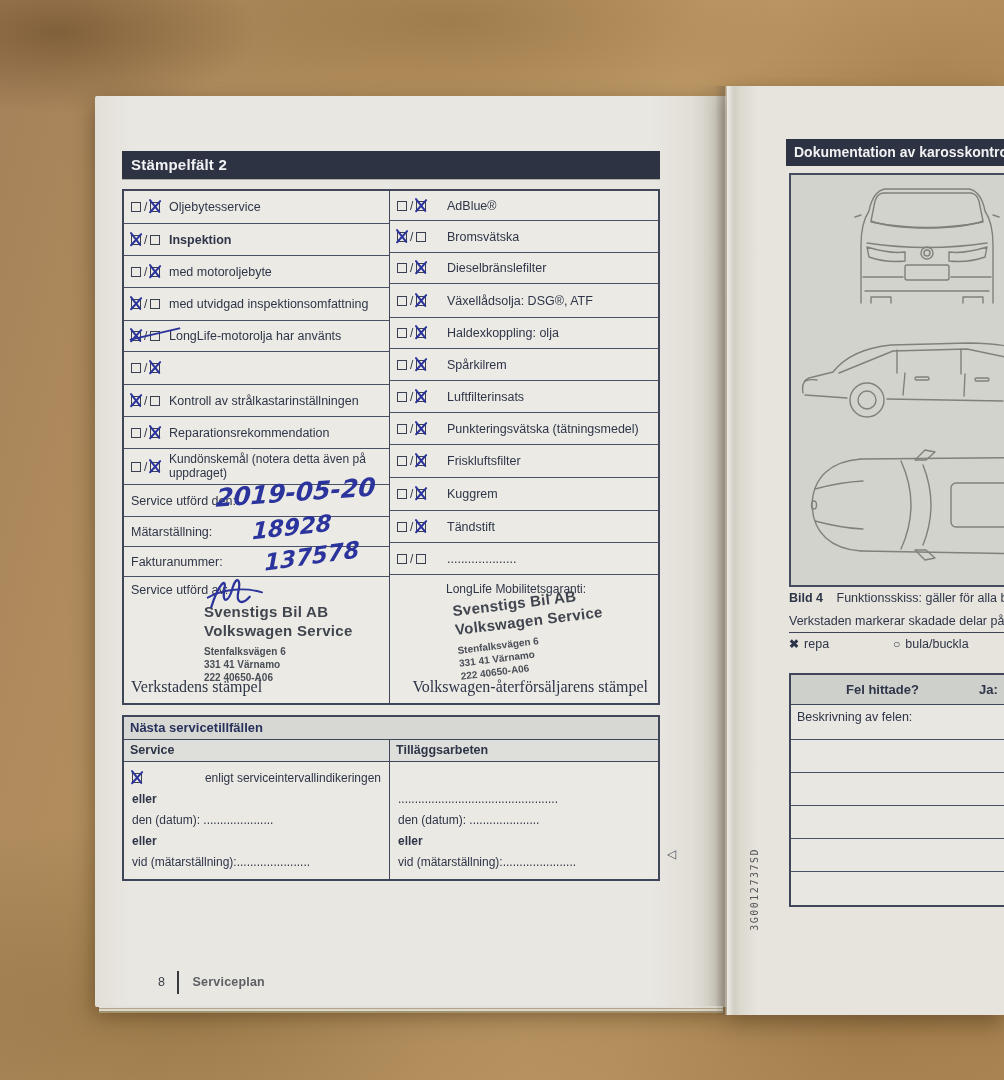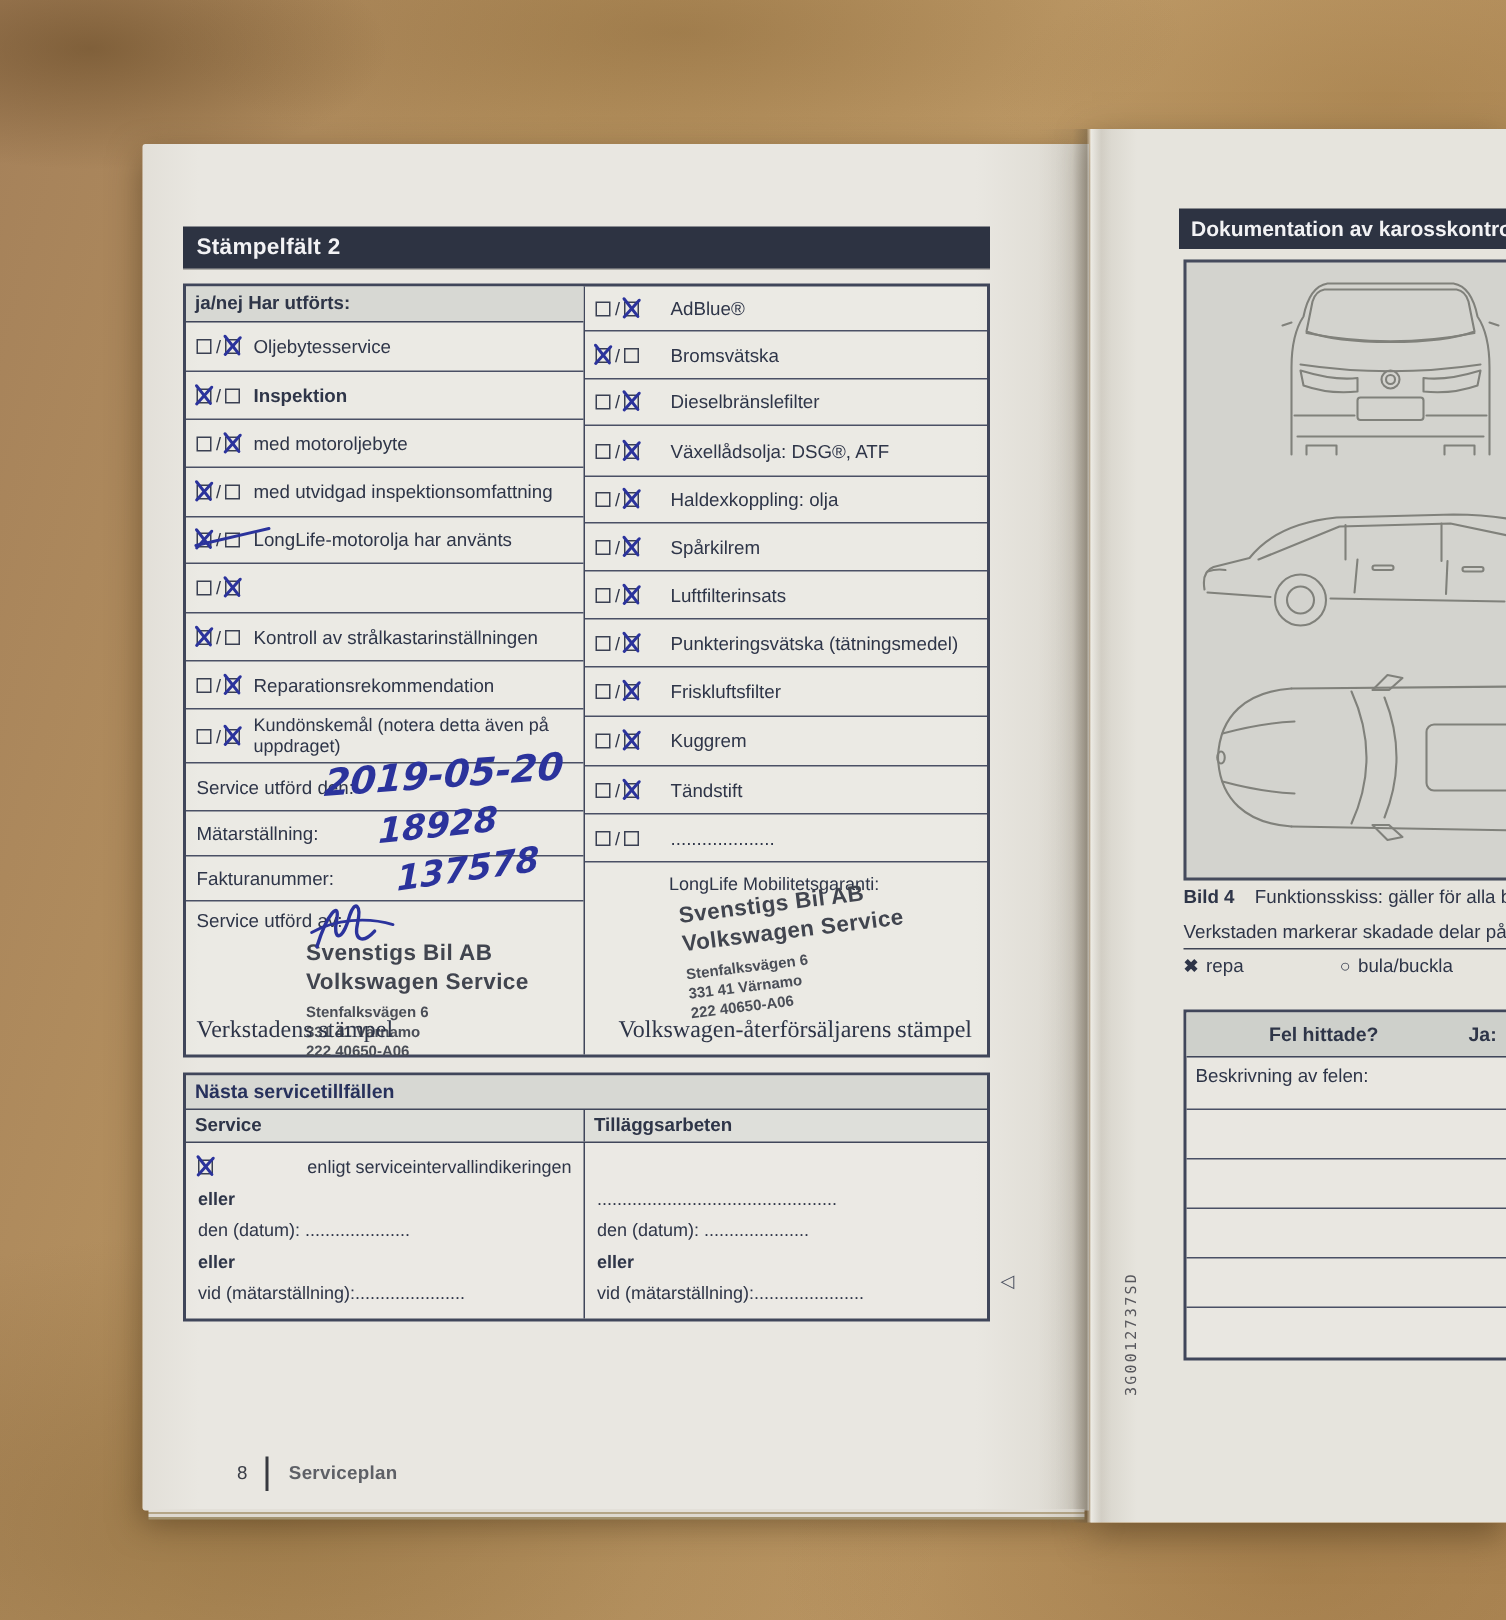--- a/index.html
+++ b/index.html
@@ -136,21 +136,20 @@
 
   <div class="page left-page">
 
     <div class="title-band">
       <span>Stämpelfält 2</span>
     </div>
 
     <div class="main-table">
 
       <div class="tcol cleft">
-        <div class="thead">ja/nej Har utförts:</div>
 
         <div class="crow" style="height:33px">
           <span class="cbwrap">
             <span class="cb">
                 <i class="mk"></i>
               </span>
             <span class="sl">/</span>
             <span class="cb">
                 <i class="mk on"></i>
               </span>

